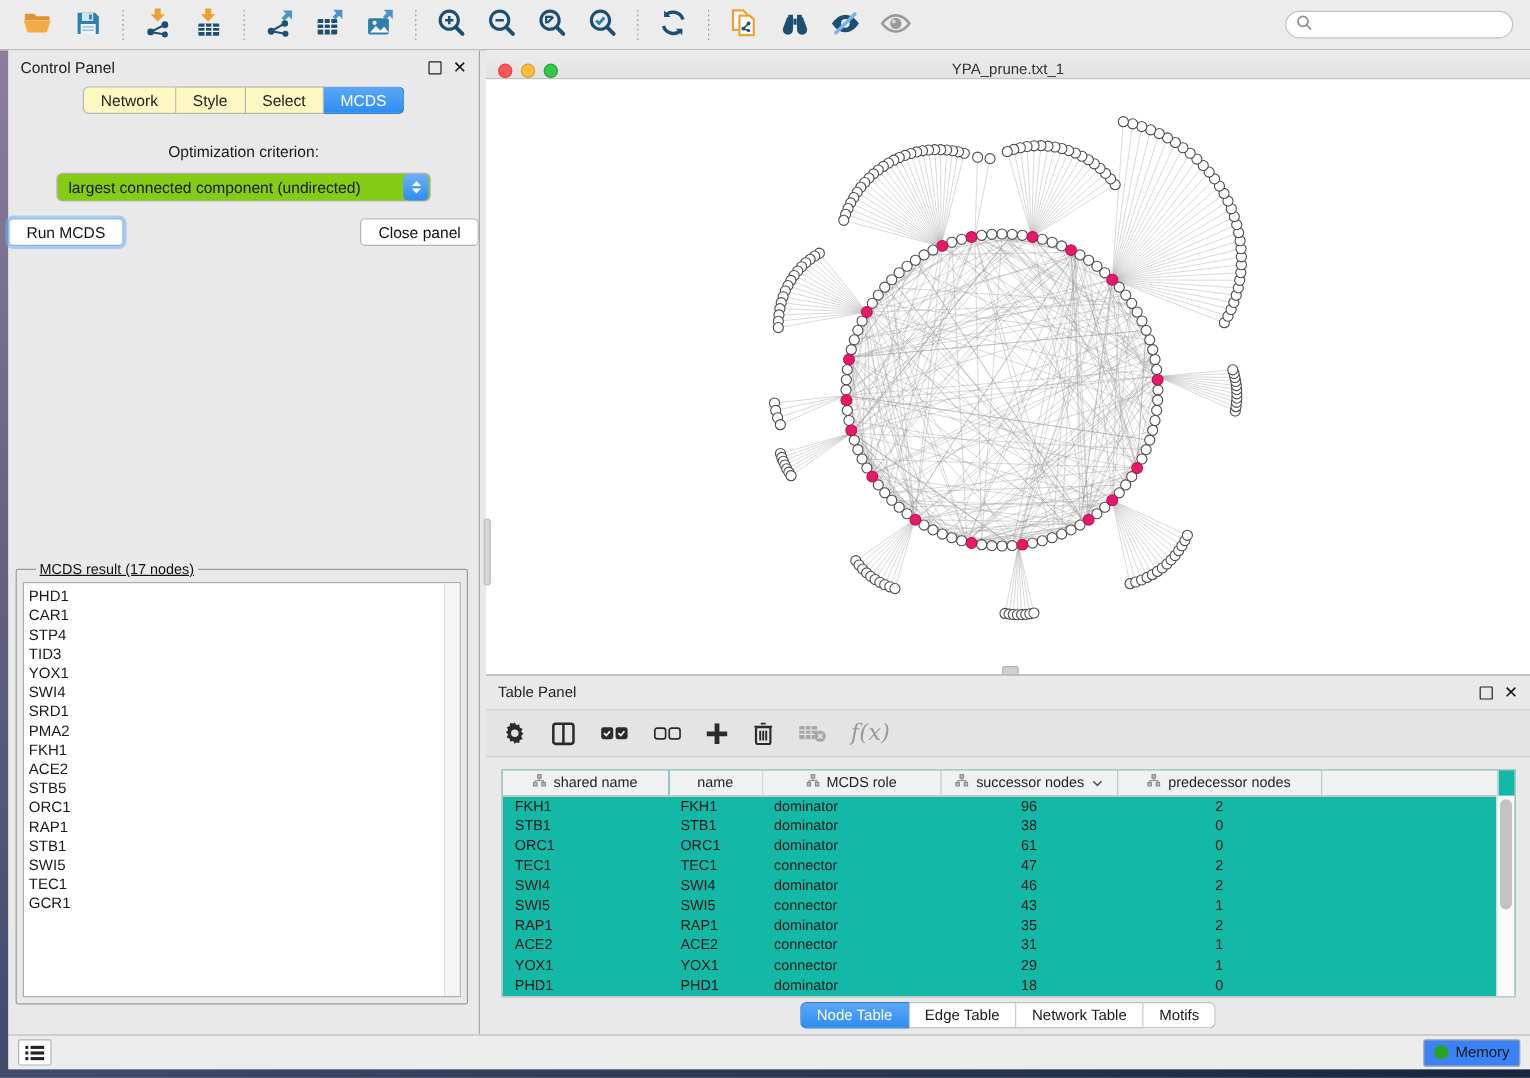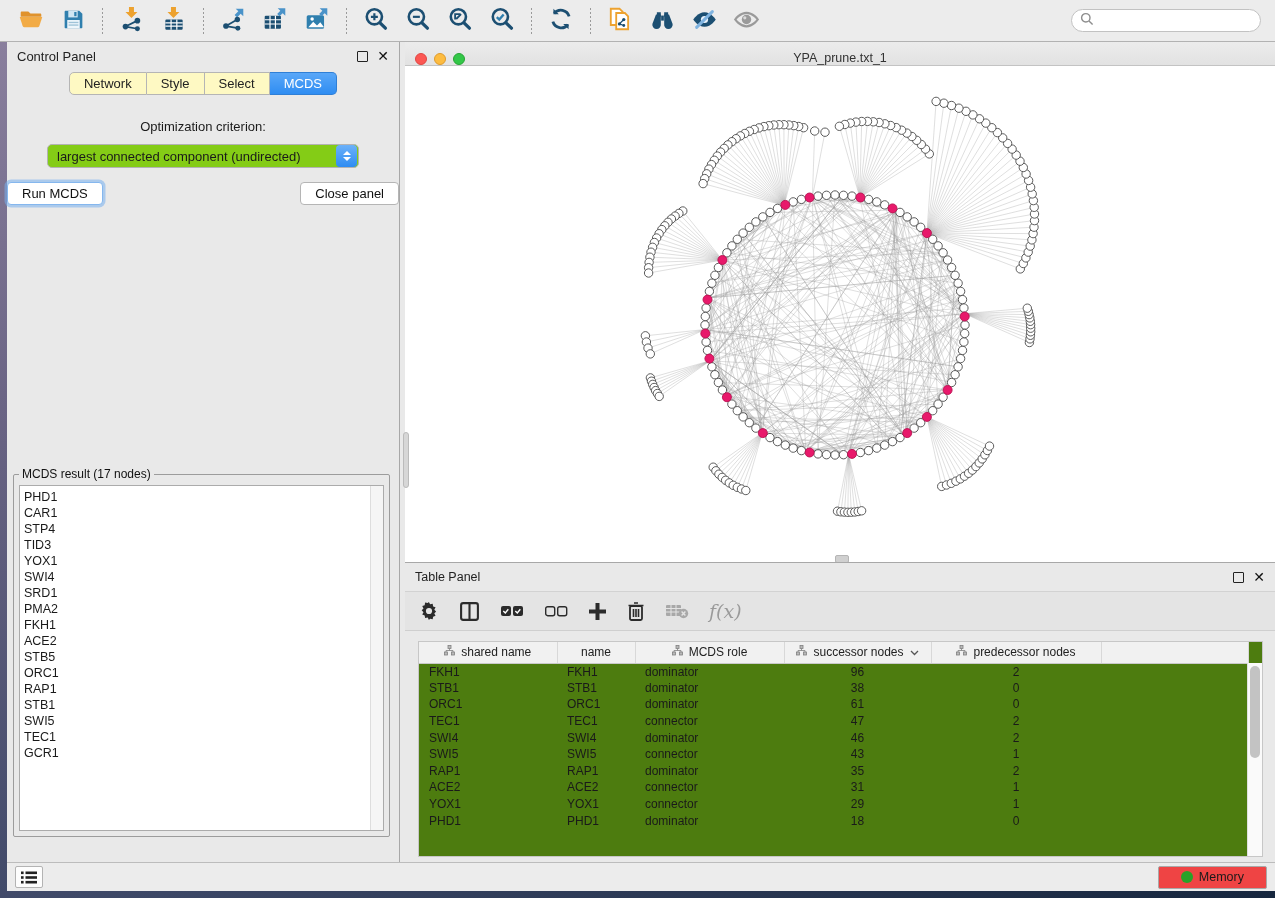--- a/index.html
+++ b/index.html
@@ -45,21 +45,21 @@
     align-items:center; justify-content:center; gap:2px; }
   .dd-cap i { width:0; height:0; border-left:4px solid transparent; border-right:4px solid transparent; }
   .dd-cap .up { border-bottom:4px solid #fff; }
   .dd-cap .dn { border-top:4px solid #fff; }
   .btn-row { display:flex; justify-content:space-between; gap:13px; margin-top:14px; }
   .mac-btn { background:#fff; border:1px solid #b5b5b5; border-radius:4px; padding:3px 14px;
     font-size:13px; color:#111; cursor:default; }
   .mac-btn.focus { border-color:#85b7ee; box-shadow:0 0 0 2.5px rgba(120,176,238,.55); }
   .result-box { position:absolute; left:6px; top:425px; width:377px; height:370px;
     border:1px solid #9c9c9c; border-radius:2px; }
-  .result-box legend { font-size:12px; color:#111; margin-left:5px; padding:0 3px; }
+  .result-box legend { font-size:12px; color:#111; margin-left:16px; padding:0 3px;text-decoration:underline; }
   .result-list { position:absolute; left:5px; right:5px; top:4px; bottom:5px; background:#fff;
     border:1px solid #ababab; overflow:hidden; }
   .result-scroll { position:absolute; top:0; right:0; bottom:0; width:13px; background:#f5f5f5;
     border-left:1px solid #ddd; }
   .result-list ul { list-style:none; padding:3px 0 0 4px; }
   .result-list li { font-size:12.5px; line-height:16px; cursor:default; }
 
   
   .net-win { position:absolute; left:398px; top:0; width:870px; height:520px; background:#fff; }
   .net-title { height:24px; background:linear-gradient(#ececec,#e2e2e2); border-bottom:1px solid #c3c3c3;
@@ -76,21 +76,21 @@
     background:#d0d0d0; border:1px solid #b5b5b5; border-radius:2px; }
 
   
   .table-panel { position:absolute; left:398px; top:520px; width:870px; height:300px;
     background:#e9e9e9; border-top:1px solid #a8a8a8; }
   .tp-toolbar { position:absolute; left:0; top:28px; width:870px; height:40px; background:#e4e4e4;
     border-top:1px solid #d2d2d2; border-bottom:1px solid #cfcfcf;
     display:flex; align-items:center; padding:0 14px; gap:20px; }
   .tp-ic { display:flex; align-items:center; justify-content:center; cursor:default; }
   .fx { font-family:"DejaVu Serif","Liberation Serif",serif; font-style:italic; font-size:19px; color:#9a9a9a; }
-  .tbl-wrap { position:absolute; left:13px; top:78px; width:845px; height:216px; background:#4d7c0f;
+  .tbl-wrap { position:absolute; left:13px; top:78px; width:845px; height:190px; background:#14b8a6;
     border:1px solid #c7c7c7; }
   table.datatable { border-collapse:collapse; table-layout:fixed; width:829px; }
   table.datatable th { height:21px; background:#f1f1f1; border-right:1px solid #d8d8d8;
     border-bottom:1px solid #c9c9c9; font-weight:normal; font-size:12px; color:#222;
     text-align:center; white-space:nowrap; overflow:hidden; cursor:default; }
   table.datatable th .hwrap { display:flex; align-items:center; justify-content:center; gap:6px; }
   table.datatable td { height:16.6px; font-size:12px; padding:0 10px; white-space:nowrap;
     overflow:hidden; cursor:default; }
   td.num { text-align:center; }
   .tbl-scroll { position:absolute; top:21px; right:0; bottom:0; width:15px; background:#fafafa;
@@ -102,22 +102,22 @@
     cursor:default; }
   .tp-tab:first-child { border-left:1px solid #bdbdbd; border-radius:5px 0 0 5px; }
   .tp-tab:last-child { border-radius:0 5px 5px 0; }
   .tp-tab.active { background:linear-gradient(#5aa8f8,#2f8df2); border-color:#2f7fd6; color:#fff; }
 
   
   .status-bar { position:absolute; left:0; top:820px; width:1268px; height:29px; background:#ececec;
     border-top:1px solid #bcbcbc; display:flex; align-items:center; padding:0 8px; }
   .list-btn { width:28px; height:22px; background:#fdfdfd; border:1px solid #b3b3b3; border-radius:2px;
     display:flex; align-items:center; justify-content:center; cursor:default; }
-  .mem-btn { margin-left:auto; height:23px; background:#ef4444; border:1px solid #a9a9a9; border-radius:2px;
-    display:flex; align-items:center; gap:6px; padding:0 22px; font-size:12.5px; cursor:default; }
+  .mem-btn { margin-left:auto; height:23px; background:#3b82f6; border:1px solid #a9a9a9; border-radius:2px;
+    display:flex; align-items:center; gap:6px; padding:0 8px; font-size:12.5px; cursor:default; }
   .mem-dot { width:12px; height:12px; border-radius:50%; }
 </style>
 </head>
 <body>
 
 <div class="toolbar">
   <div class="tb-btn">
     <span>
       <svg width="26" height="26" viewBox="0 0 24 24">
           <path d="M2.5 6c0-.6.4-1 1-1h6l2 2h9c.6 0 1 .4 1 1v2h-19V6z" fill="#e0922c"></path>
@@ -1254,20 +1254,26 @@
               <td class="num">0</td>
               <td></td>
             </tr>
           </tbody>
       </table>
       <div class="tbl-scroll">
         <div class="tbl-thumb"></div>
       </div>
     </div>
 
+    <div class="tp-tabs">
+        <span class="tp-tab active">Node Table</span>
+        <span class="tp-tab">Edge Table</span>
+        <span class="tp-tab">Network Table</span>
+        <span class="tp-tab">Motifs</span>
+      </div>
   </div>
 
   <div class="status-bar">
     <span class="list-btn">
       <svg width="16" height="13" viewBox="0 0 16 13">
           <rect x="0" y="0.5" width="2.6" height="2.6" fill="#222"></rect>
           <rect x="0" y="5.2" width="2.6" height="2.6" fill="#222"></rect>
           <rect x="0" y="9.9" width="2.6" height="2.6" fill="#222"></rect>
           <rect x="4.5" y="0.5" width="11.5" height="2.6" fill="#222"></rect>
           <rect x="4.5" y="5.2" width="11.5" height="2.6" fill="#222"></rect>

